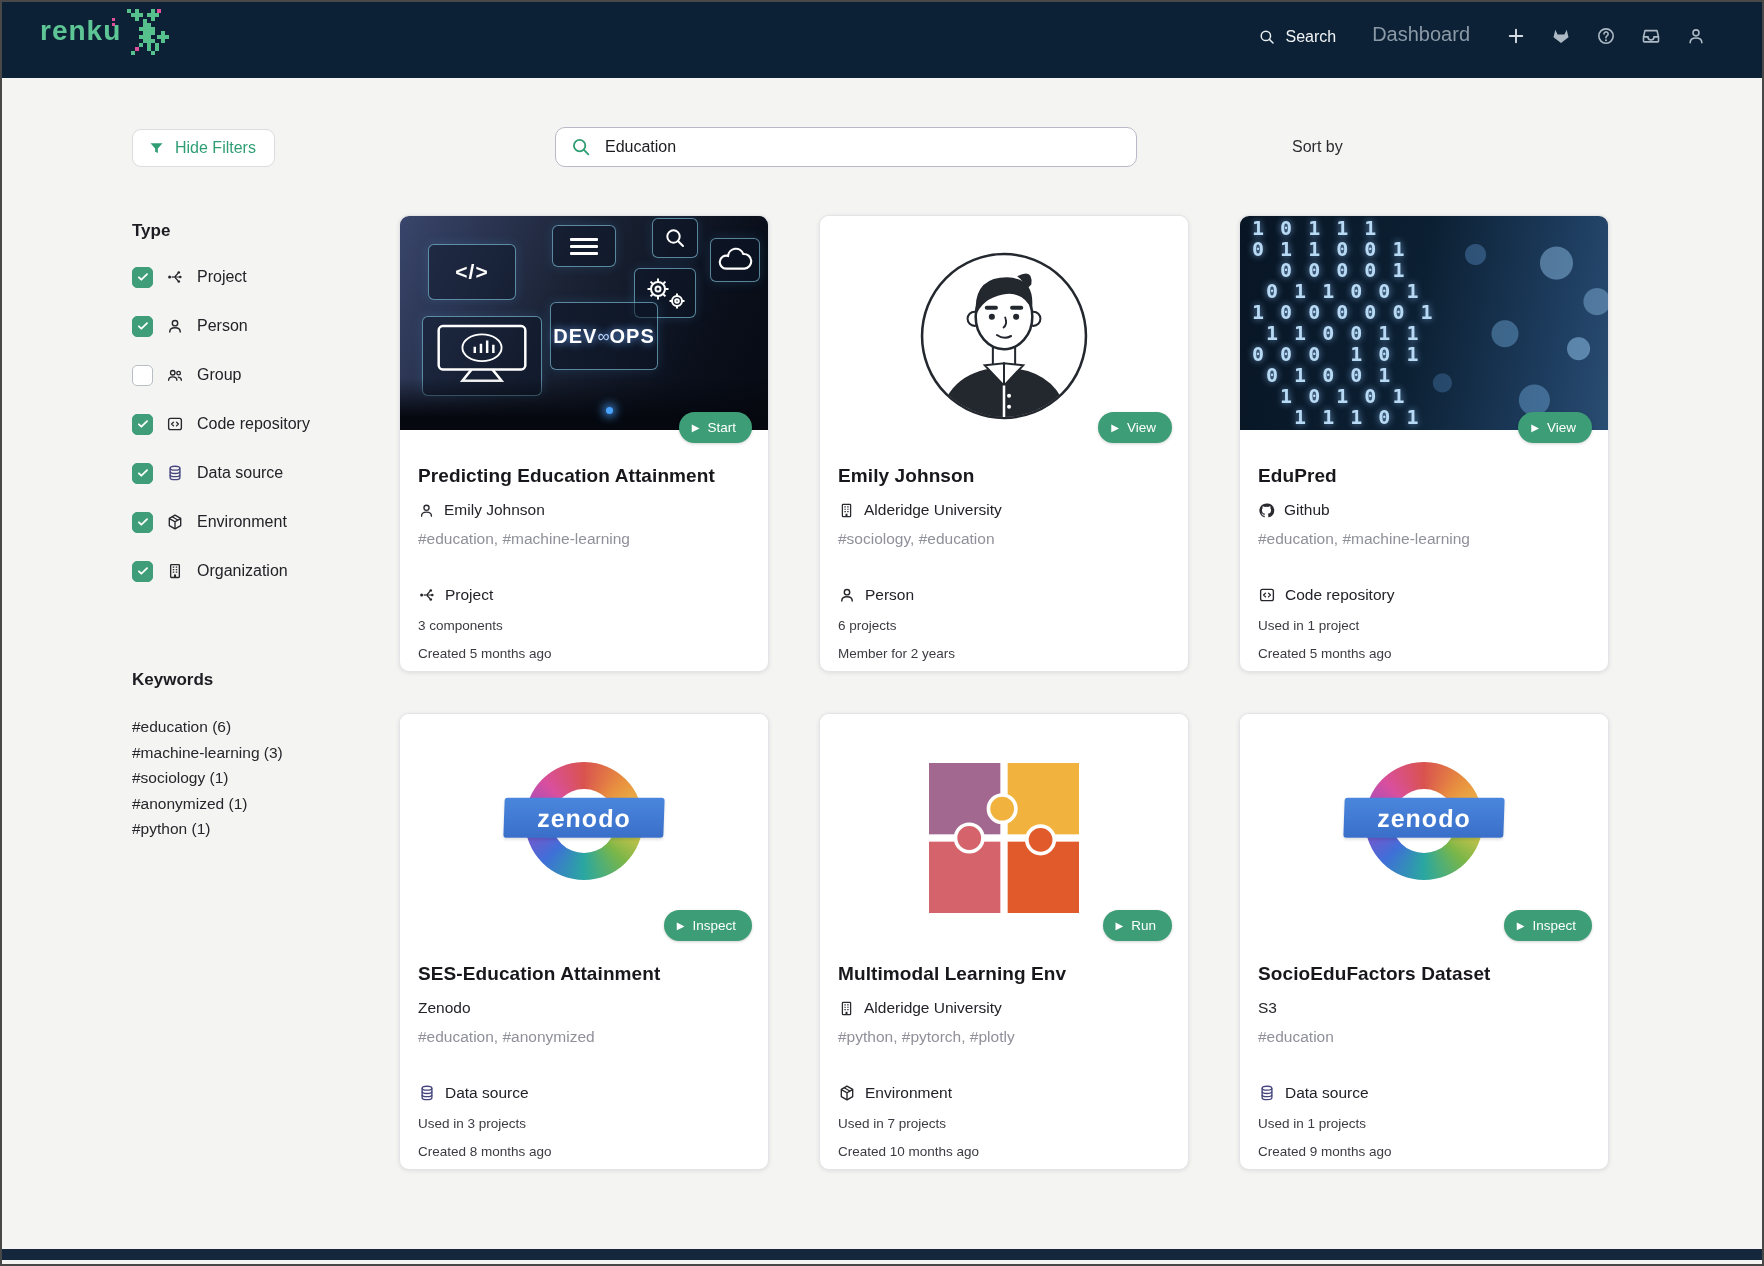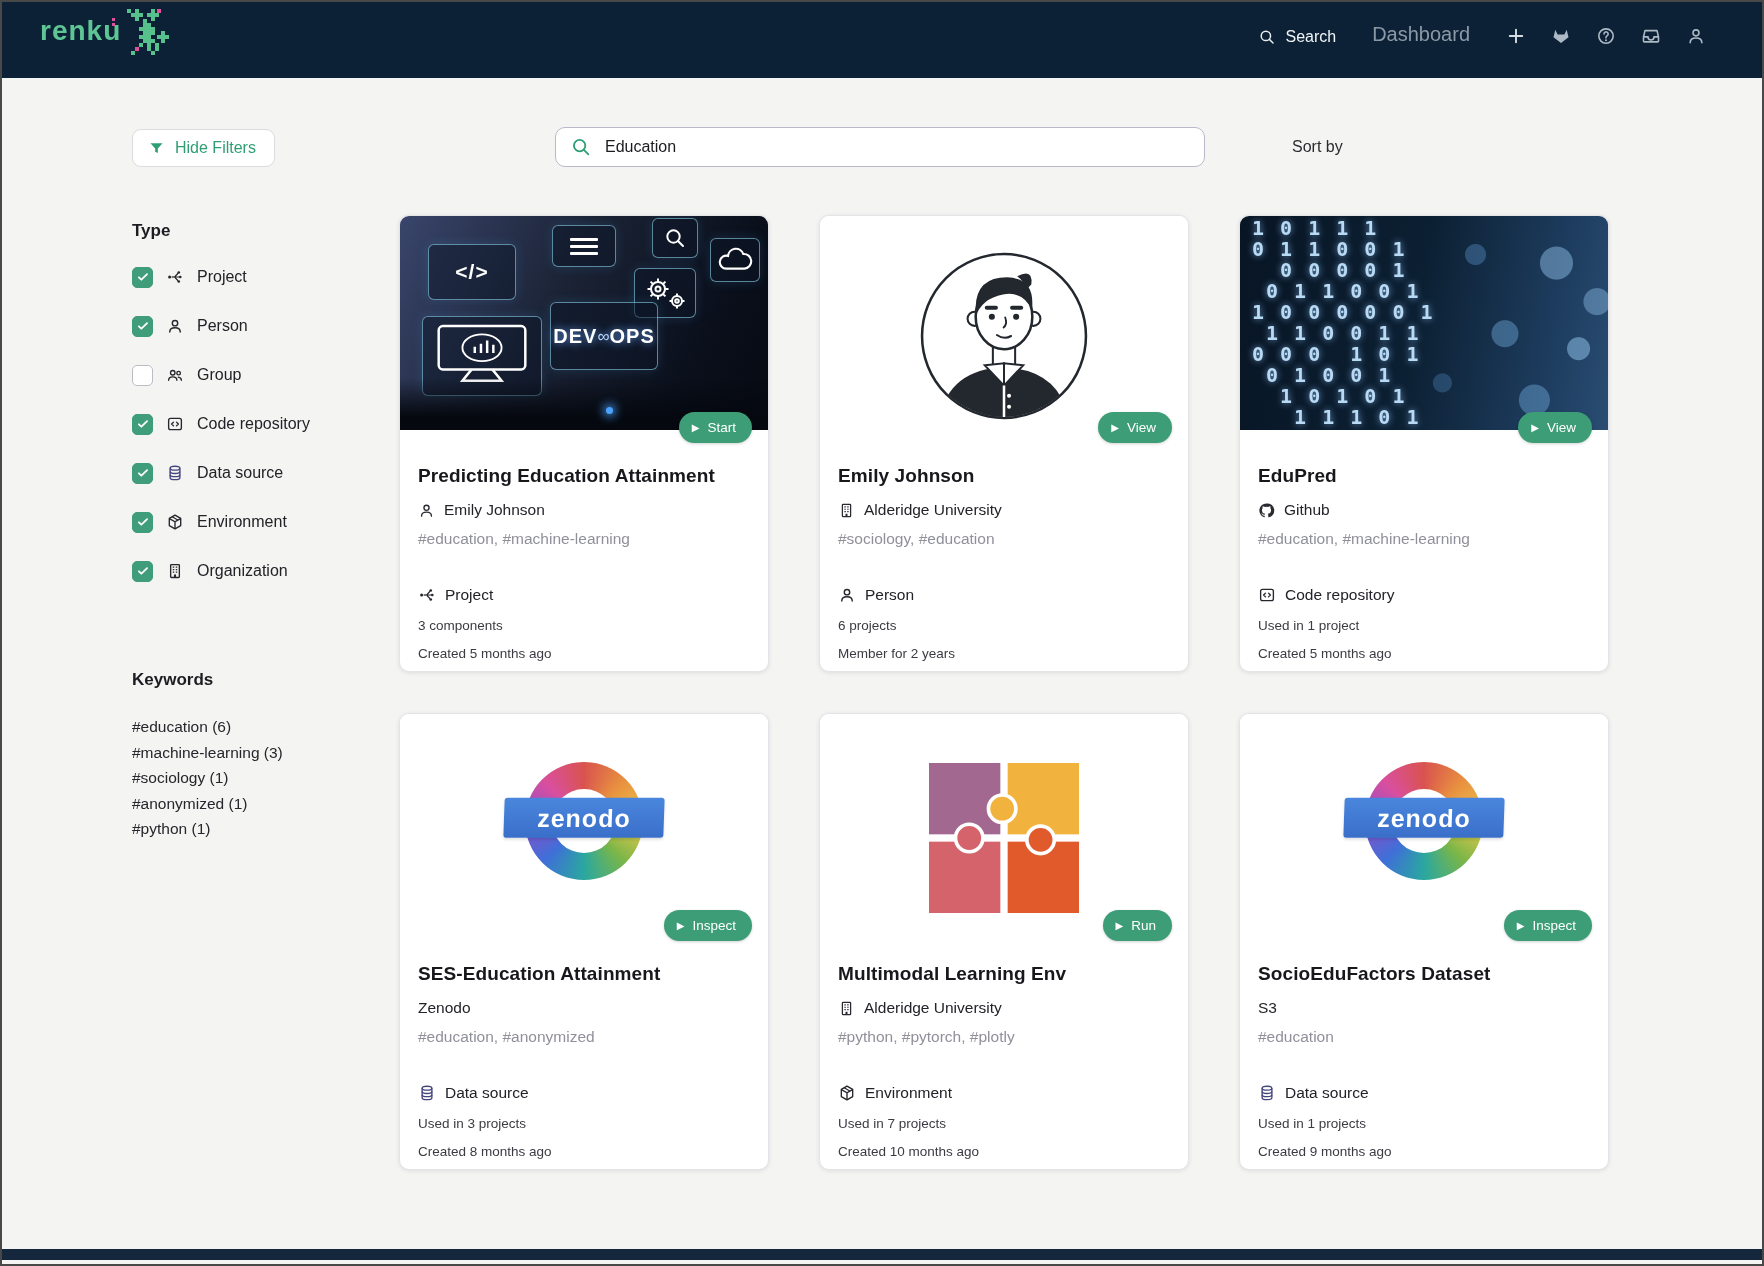--- a/index.html
+++ b/index.html
@@ -63,21 +63,21 @@
   .checkbox.checked svg { visibility: visible; }
   .type-row .t-icon { width: 18px; height: 18px; color: #26262c; flex: 0 0 auto; }
   .type-row .t-icon.indigo { color: #44447e; }
   .type-label { font-size: 16px; color: #222228; }
   .keywords-heading { margin-top: 88px; font-size: 17px; font-weight: 700; color: #1c1c22; }
   .keyword-list { margin-top: 24px; }
   .keyword-item { font-size: 15.5px; color: #26262c; line-height: 25.5px; cursor: pointer; }
 
   
   .search-bar {
-    position: absolute; left: 553px; top: 125px; width: 650px; height: 40px;
+    position: absolute; left: 553px; top: 125px; width: 582px; height: 40px;
     background: #fff; border: 1px solid #b9b9c9; border-radius: 10px;
     display: flex; align-items: center; padding: 0 14px; gap: 13px;
   }
   .search-bar svg { width: 22px; height: 22px; color: #2f9e74; flex: 0 0 auto; }
   .search-bar input {
     border: none; outline: none; flex: 1; font-size: 16px; color: #1b1b1f;
     font-family: inherit; background: transparent;
   }
   .sort-label { position: absolute; left: 1290px; top: 136px; font-size: 16px; color: #2b2b31; }
   .sort-select {

